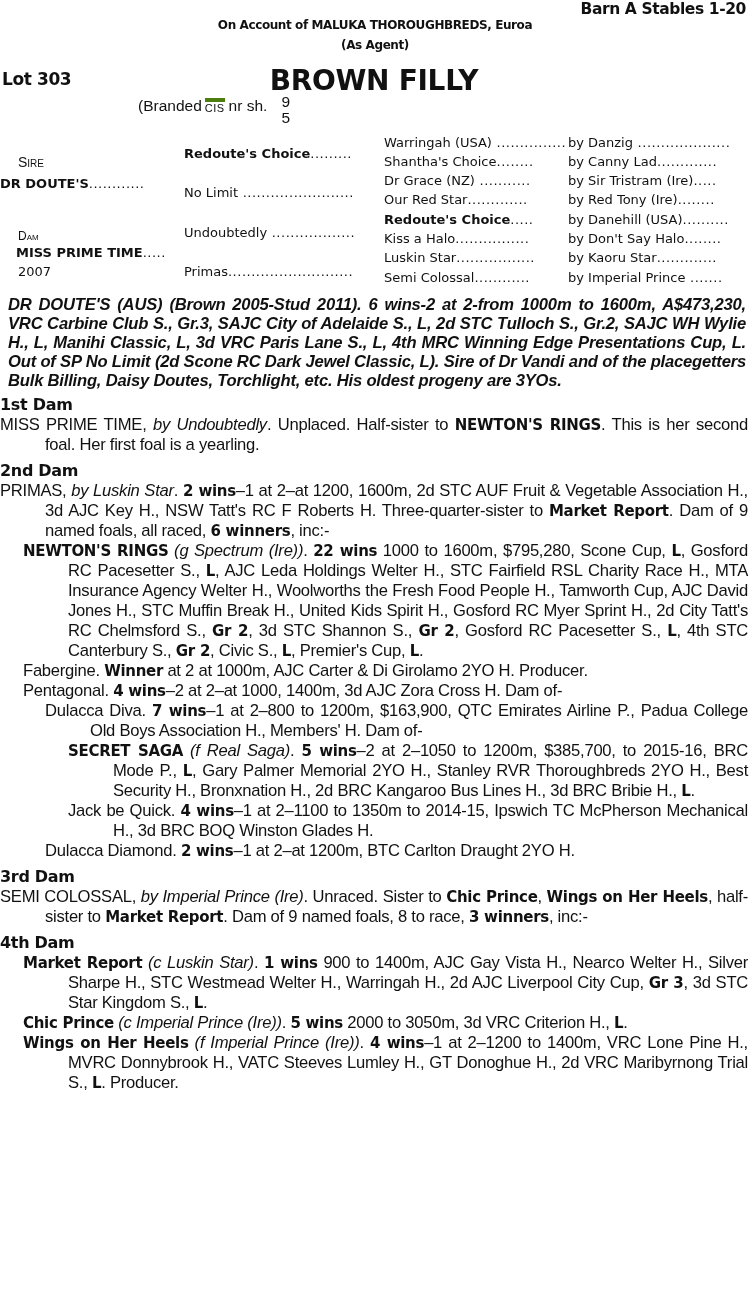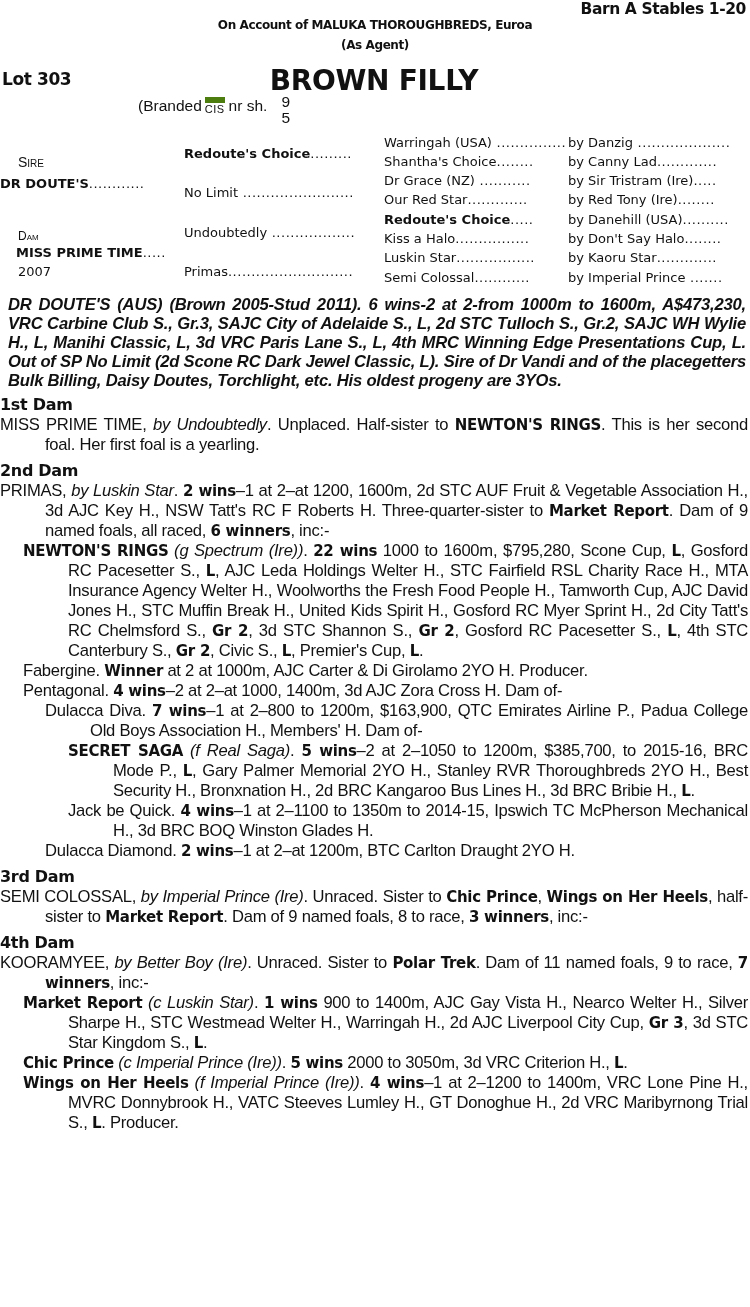--- a/index.html
+++ b/index.html
@@ -22,21 +22,21 @@
   }
   .title {
     position: absolute; left: 0; width: 740px; text-align: center; top: 64px;
     font-weight: bold; font-size: 28px; letter-spacing: -0.3px; padding-left: 4px;
   }
   .brand-line {
     position: absolute; left: 138px; top: 90px; font-size: 15.5px;
     font-family: "Liberation Sans", sans-serif; display: flex; align-items: center;
   }
   .brand-mark {
-    display: inline-block; font-size: 11px; border-top: 6px solid #4d7c0f; line-height: 11px;
+    display: inline-block; font-size: 11px; border-top: 4px solid #4d7c0f; line-height: 11px;
     margin: 0 4px 0 3px; letter-spacing: 0.5px; padding-top: 1px;
   }
   .frac {
     display: inline-flex; flex-direction: column; align-items: center; line-height: 16px;
     margin: 0 12px 0 14px; font-size: 15.5px; position: relative; top: 4px;
   }
   
   .ped { position: absolute; left: 0; top: 130px; width: 750px; height: 165px; font-size: 13px; }
   .ped .cell { position: absolute; white-space: nowrap; }
   .dots { letter-spacing: 0.5px; }
@@ -124,18 +124,17 @@
       <div class="p lvl1 last-left"><b>NEWTON'S RINGS</b><span> </span><i>(g Spectrum (Ire))</i><span>. </span><b>22 wins</b><span> 1000 to 1600m, $795,280, Scone Cup, </span><b>L</b><span>, Gosford RC Pacesetter S., </span><b>L</b><span>, AJC Leda Holdings Welter H., STC Fairfield RSL Charity Race H., MTA Insurance Agency Welter H., Woolworths the Fresh Food People H., Tamworth Cup, AJC David Jones H., STC Muffin Break H., United Kids Spirit H., Gosford RC Myer Sprint H., 2d City Tatt's RC Chelmsford S., </span><b>Gr 2</b><span>, 3d STC Shannon S., </span><b>Gr 2</b><span>, Gosford RC Pacesetter S., </span><b>L</b><span>, 4th STC Canterbury S., </span><b>Gr 2</b><span>, Civic S., </span><b>L</b><span>, Premier's Cup, </span><b>L</b><span>.</span></div>
       <div class="p lvl1 last-left"><span>Fabergine. </span><b>Winner</b><span> at 2 at 1000m, AJC Carter &amp; Di Girolamo 2YO H. Producer.</span></div>
       <div class="p lvl1 last-left"><span>Pentagonal. </span><b>4 wins</b><span>–2 at 2–at 1000, 1400m, 3d AJC Zora Cross H. Dam of-</span></div>
       <div class="p lvl2 last-left"><span>Dulacca Diva. </span><b>7 wins</b><span>–1 at 2–800 to 1200m, $163,900, QTC Emirates Airline P., Padua College Old Boys Association H., Members' H. Dam of-</span></div>
       <div class="p lvl3 last-left"><b>SECRET SAGA</b><span> </span><i>(f Real Saga)</i><span>. </span><b>5 wins</b><span>–2 at 2–1050 to 1200m, $385,700, to 2015-16, BRC Mode P., </span><b>L</b><span>, Gary Palmer Memorial 2YO H., Stanley RVR Thoroughbreds 2YO H., Best Security H., Bronxnation H., 2d BRC Kangaroo Bus Lines H., 3d BRC Bribie H., </span><b>L</b><span>.</span></div>
       <div class="p lvl3 last-left"><span>Jack be Quick. </span><b>4 wins</b><span>–1 at 2–1100 to 1350m to 2014-15, Ipswich TC McPherson Mechanical H., 3d BRC BOQ Winston Glades H.</span></div>
       <div class="p lvl2 last-left"><span>Dulacca Diamond. </span><b>2 wins</b><span>–1 at 2–at 1200m, BTC Carlton Draught 2YO H.</span></div>
       <div class="section-title">3rd Dam</div>
       <div class="p lvl0 last-left"><span>SEMI COLOSSAL, </span><i>by Imperial Prince (Ire)</i><span>. Unraced. Sister to </span><b>Chic Prince</b><span>, </span><b>Wings on Her Heels</b><span>, half-sister to </span><b>Market Report</b><span>. Dam of 9 named foals, 8 to race, </span><b>3 winners</b><span>, inc:-</span></div>
       <div class="section-title">4th Dam</div>
-      <div class="p lvl0 last-left"><span>KOORAMYEE, </span><i>by Better Boy (Ire)</i><span>. Unraced. Sister to </span><b>Polar Trek</b><span>. Dam of 11 named foals, 9 to race, </span><b>7 winners</b><span>, inc:-</span></div>
       <div class="p lvl1 last-left"><b>Market Report</b><span> </span><i>(c Luskin Star)</i><span>. </span><b>1 wins</b><span> 900 to 1400m, AJC Gay Vista H., Nearco Welter H., Silver Sharpe H., STC Westmead Welter H., Warringah H., 2d AJC Liverpool City Cup, </span><b>Gr 3</b><span>, 3d STC Star Kingdom S., </span><b>L</b><span>.</span></div>
       <div class="p lvl1 last-left"><b>Chic Prince</b><span> </span><i>(c Imperial Prince (Ire))</i><span>. </span><b>5 wins</b><span> 2000 to 3050m, 3d VRC Criterion H., </span><b>L</b><span>.</span></div>
       <div class="p lvl1 last-left"><b>Wings on Her Heels</b><span> </span><i>(f Imperial Prince (Ire))</i><span>. </span><b>4 wins</b><span>–1 at 2–1200 to 1400m, VRC Lone Pine H., MVRC Donnybrook H., VATC Steeves Lumley H., GT Donoghue H., 2d VRC Maribyrnong Trial S., </span><b>L</b><span>. Producer.</span></div>
     </div>
 </div>
 
 </body></html>

